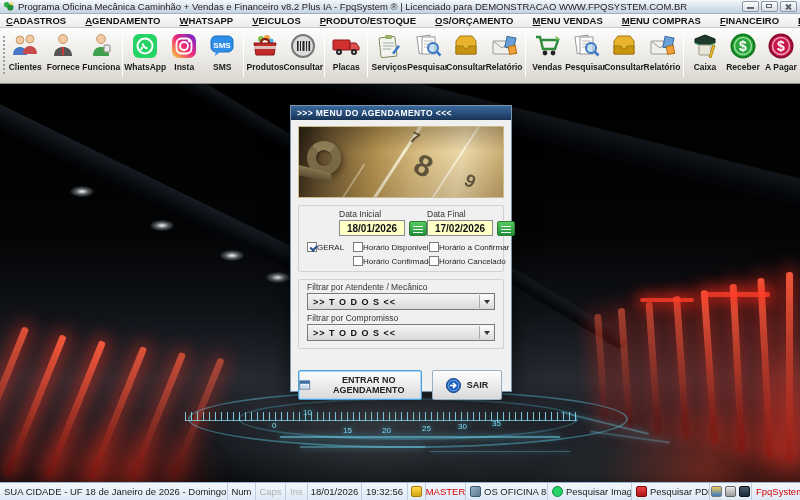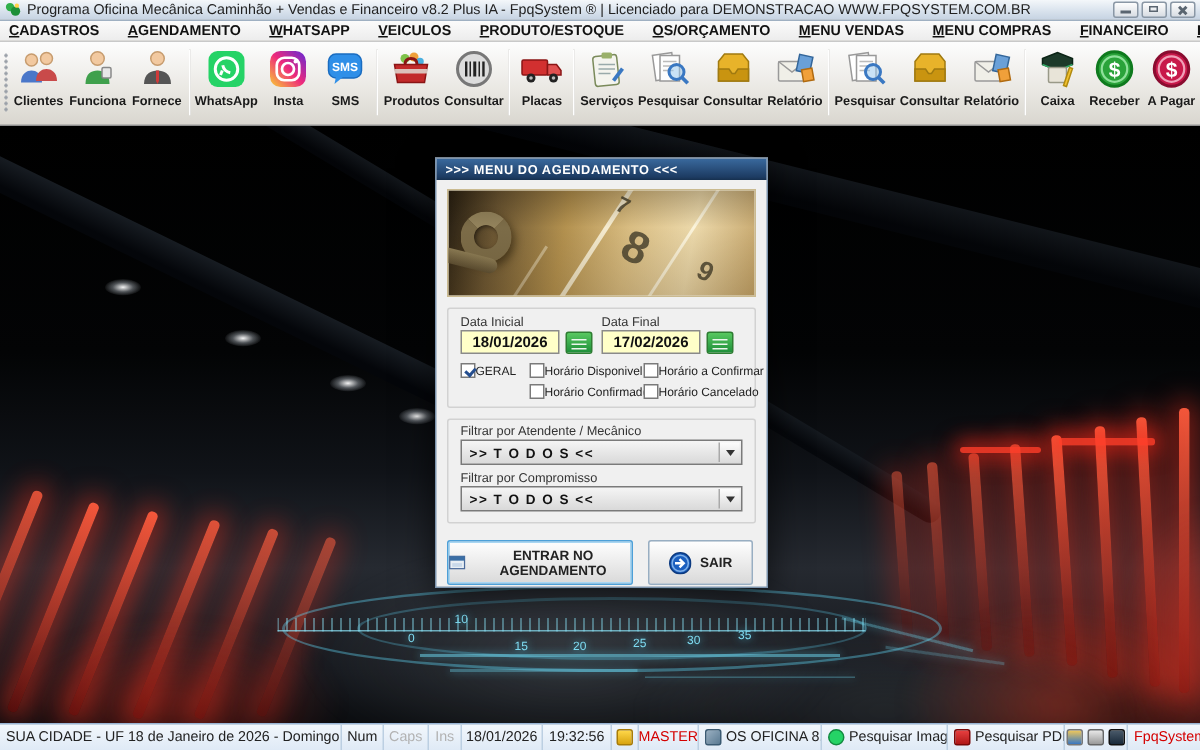--- a/index.html
+++ b/index.html
@@ -69,21 +69,21 @@
   .photo .line { position:absolute; background:rgba(255,250,230,.8); transform:rotate(33deg); }
   .photo .num { position:absolute; font-weight:700; color:#4a4430; transform:rotate(26deg); opacity:.85; }
   .photo .hook { position:absolute; left:8px; top:14px; width:34px; height:34px; border-radius:50%;
     border:9px solid #7c6c48; border-top-color:#93835c; box-shadow:2px 3px 6px rgba(40,30,10,.6), inset 1px 1px 3px rgba(0,0,0,.5); }
   .photo .hook-stem { position:absolute; left:-28px; top:18px; width:44px; height:10px;
     background:linear-gradient(180deg,#8d7d56,#5d4f33); transform:rotate(14deg); border-radius:5px; }
   .photo .shade { position:absolute; inset:0; background:linear-gradient(180deg, rgba(30,20,5,.25), transparent 35%, rgba(60,40,10,.18)); }
 
   .groupbox { border:1px solid #d2d2d2; border-radius:2px; background:#f0f0f0; }
   .gb-dates { margin-top:7px; padding:3px 8px 5px; }
-  .date-row { display:flex; justify-content:space-between; }
+  .date-row { display:flex; justify-content:space-between;margin-left:32px; }
   .date-col { width:96px; }
   .fld-label { font-size:8.5px; color:#333; margin-bottom:1px; }
   .date-wrap { display:flex; align-items:center; gap:4px; }
   .date-input { width:66px; height:16px; border:1px solid #8a8a8a; background:#ffffc8;
     font-family:"Liberation Sans",sans-serif; font-size:10px; font-weight:700; color:#111; text-align:center; }
   .cal-btn { width:18px; height:15px; border:1px solid #2e7d32; border-radius:2px; padding:0;
     background:linear-gradient(180deg,#58c860,#1e8f3a); position:relative; }
   .cal-btn i { position:absolute; left:3px; right:3px; background:rgba(255,255,255,.9); height:1px; }
   .cal-btn i:nth-child(1){ top:4px; } .cal-btn i:nth-child(2){ top:7px; } .cal-btn i:nth-child(3){ top:10px; }
 
@@ -97,21 +97,21 @@
   .gb-filters { margin-top:7px; padding:2px 8px 7px; }
   .combo { position:relative; height:17px; border:1px solid #7a7a7a; background:linear-gradient(180deg,#f5f5f5,#d9d9d9);
     display:flex; align-items:center; padding:0 18px 0 5px; margin-bottom:3px; }
   .combo .val { font-size:9px; font-weight:700; color:#111; letter-spacing:1px; white-space:nowrap; }
   .combo .arrow { position:absolute; right:1px; top:1px; bottom:1px; width:14px;
     background:linear-gradient(180deg,#fdfdfd,#dcdcdc); border-left:1px solid #a9a9a9;
     display:flex; align-items:center; justify-content:center; }
   .combo .arrow b { width:0; height:0; border-left:3.5px solid transparent; border-right:3.5px solid transparent;
     border-top:4px solid #333; }
 
-  .dlg-buttons { display:flex; gap:10px; margin-top:11px; }
+  .dlg-buttons { display:flex; gap:10px; margin-top:21px; }
   .btn { height:30px; border:1px solid #98aec2; border-radius:2px; color:#222;
     background:linear-gradient(180deg,#fefefe,#ececec 50%,#d9d9d9);
     font-family:"Liberation Sans",sans-serif; font-size:9px; font-weight:700;
     display:flex; align-items:center; justify-content:center; gap:6px; }
   .btn-entrar { flex:0 0 124px; border:1px solid #4da0d8; box-shadow:0 0 0 1px #a8d6f2 inset; }
   .btn-sair { flex:0 0 70px; }
 
   
   .statusbar { height:18px; background:linear-gradient(180deg,#f2f7fc,#dfeaf6);
     border-top:1px solid #98b4d4; display:flex; align-items:stretch; font-size:9.5px; color:#222; }
@@ -173,35 +173,35 @@
         <circle cx="19" cy="6" r="4" fill="#f2c9a0" stroke="#c79c6e"></circle>
             <path d="M12 21c0-6 4-8 7-8s7 2 7 8z" fill="#c94a4a"></path>
       </svg>
         </span>
       <span class="lbl">Clientes</span>
     </div>
     <div class="tb-btn">
       <span class="ico">
           <svg width="24" height="26" viewBox="0 0 24 26">
         <circle cx="12" cy="6" r="4.5" fill="#f2c9a0" stroke="#c79c6e"></circle>
+            <path d="M3 23c0-7 5-9 9-9s9 2 9 9z" fill="#555"></path>
+            <path d="M11 14h2l0 7-1 2-1-2z" fill="#d03a3a"></path>
+      </svg>
+        </span>
+      <span class="lbl">Fornece</span>
+    </div>
+    <div class="tb-btn">
+      <span class="ico">
+          <svg width="24" height="26" viewBox="0 0 24 26">
+        <circle cx="12" cy="6" r="4.5" fill="#f2c9a0" stroke="#c79c6e"></circle>
             <path d="M4 23c0-7 4-9 8-9s8 2 8 9z" fill="#3fa04c"></path>
             <rect x="15" y="12" width="6" height="7" rx="1" fill="#e8e8e8" stroke="#888"></rect>
       </svg>
         </span>
       <span class="lbl">Funciona</span>
-    </div>
-    <div class="tb-btn">
-      <span class="ico">
-          <svg width="24" height="26" viewBox="0 0 24 26">
-        <circle cx="12" cy="6" r="4.5" fill="#f2c9a0" stroke="#c79c6e"></circle>
-            <path d="M3 23c0-7 5-9 9-9s9 2 9 9z" fill="#555"></path>
-            <path d="M11 14h2l0 7-1 2-1-2z" fill="#d03a3a"></path>
-      </svg>
-        </span>
-      <span class="lbl">Fornece</span>
     </div>
 
     <div class="tb-sep"></div>
 
     <div class="tb-btn">
       <span class="ico">
           <svg width="26" height="26" viewBox="0 0 26 26">
         <rect x="1" y="1" width="24" height="24" rx="6" fill="#25d366"></rect>
         <circle cx="13" cy="13" r="7.5" fill="none" stroke="#fff" stroke-width="2"></circle>
         <path d="M9 17l1.2-3" stroke="#fff" stroke-width="2"></path>
@@ -331,20 +331,31 @@
         <path d="M3 8l9 7 9-7" fill="none" stroke="#999"></path>
         <rect x="16" y="4" width="9" height="11" fill="#6aa0d8" stroke="#33669a" transform="rotate(12 20 9)"></rect>
         <rect x="19" y="13" width="7" height="8" fill="#f0a03a" stroke="#b06a10" transform="rotate(-10 22 17)"></rect>
       </svg>
         </span>
       <span class="lbl">Relatório</span>
     </div>
 
     <div class="tb-sep"></div>
 
+    <div class="tb-btn">
+      <span class="ico">
+          <svg width="28" height="26" viewBox="0 0 28 26">
+        <path d="M3 4h4l3 12h12l3-9H9" fill="none" stroke="#2e8b3a" stroke-width="2.4"></path>
+        <circle cx="12" cy="20" r="2.4" fill="#222"></circle>
+            <circle cx="20" cy="20" r="2.4" fill="#222"></circle>
+        <path d="M22 3l4 2-2 3" fill="#7ec24a"></path>
+      </svg>
+        </span>
+      <span class="lbl">Vendas</span>
+    </div>
     <div class="tb-btn">
       <span class="ico">
           <svg width="28" height="26" viewBox="0 0 28 26">
         <rect x="4" y="3" width="13" height="17" fill="#fff" stroke="#999" transform="rotate(-8 10 11)"></rect>
         <rect x="8" y="4" width="13" height="17" fill="#fdfdfd" stroke="#999"></rect>
         <g stroke="#bbb" stroke-width="1">
               <path d="M10 8h9M10 11h9M10 14h7"></path>
             </g>
         <circle cx="19" cy="15" r="5" fill="rgba(150,200,240,.5)" stroke="#3a78c2" stroke-width="2"></circle>
         <path d="M22.5 18.5l4 4" stroke="#3a78c2" stroke-width="2.5"></path>

